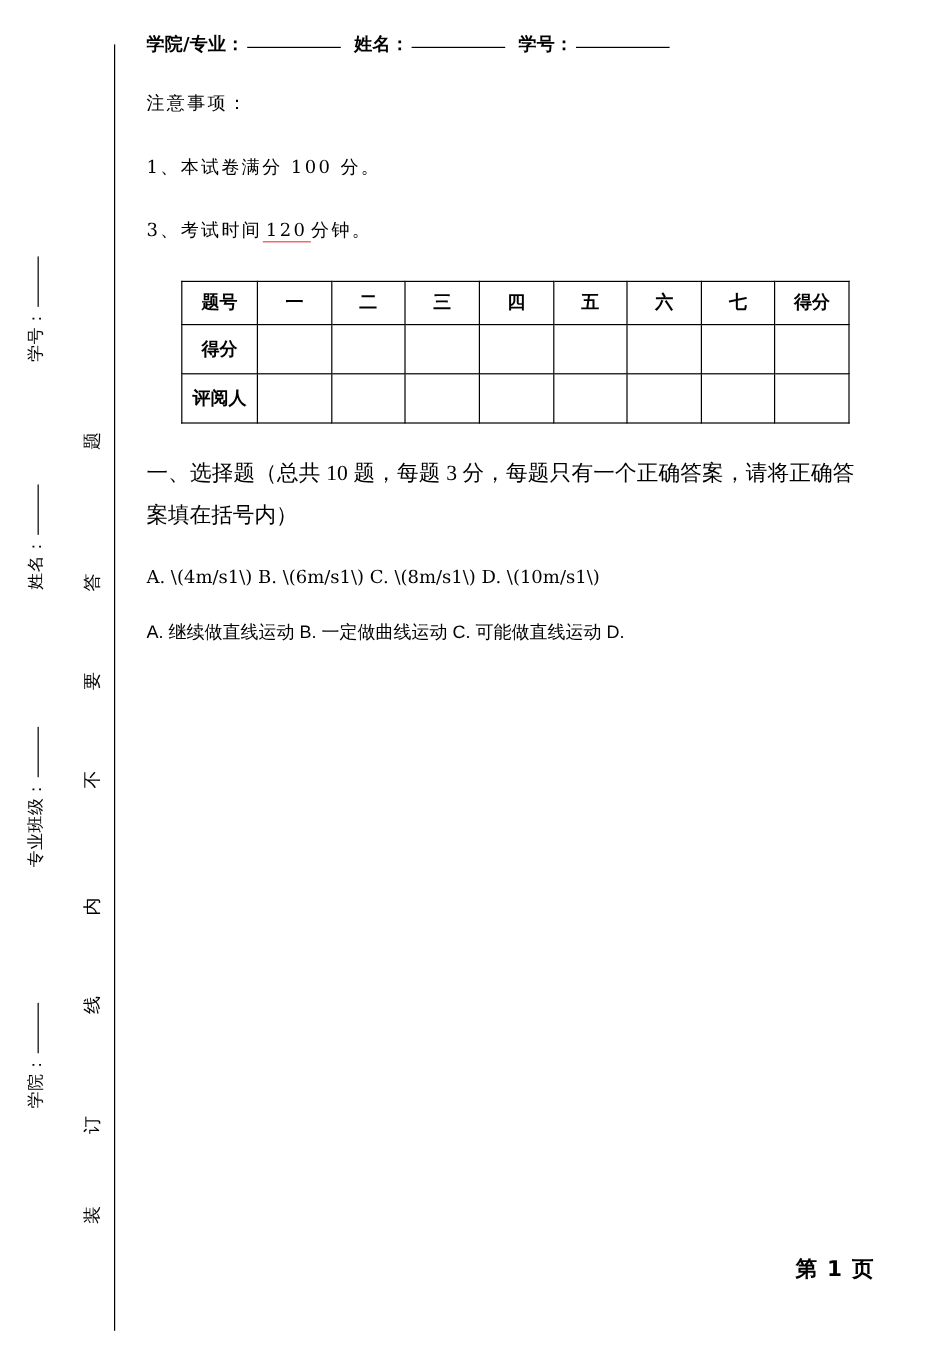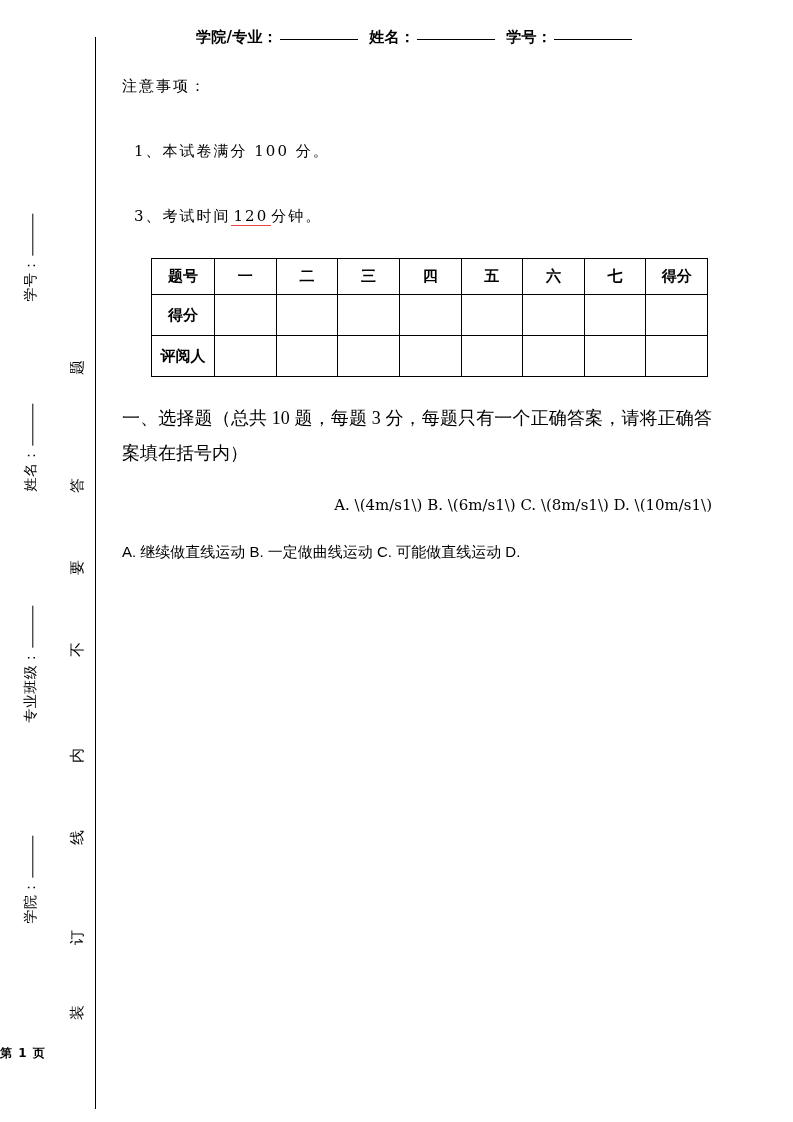--- a/index.html
+++ b/index.html
@@ -84,42 +84,41 @@
     line-height: 40px;
     text-align: center;
     letter-spacing: 0.3px;
     font-family: "DejaVu Sans", "Liberation Sans", sans-serif;
   }
   #exam-title .l2 { display: block; }
 
   #student-info {
     margin: 0;
     padding-top: 28px;
-    text-align: center;
     font-size: 15px;
     font-weight: bold;
     font-family: "DejaVu Sans", "Liberation Sans", sans-serif;
     letter-spacing: 0.2px;
   }
   #student-info .blank {
     display: inline-block;
     width: 78px;
     border-bottom: 1px solid #000;
     margin: 0 6px 0 2px;
     vertical-align: 2px;
   }
 
   .notice-head {
     margin: 0;
     padding-top: 30px;
     font-size: 15px;
     letter-spacing: 2px;
   }
   .notice-item {
-    margin: 12px;
+    margin: 0;
     padding-top: 34px;
     font-size: 15px;
     letter-spacing: 2px;
   }
   .notice-item .uline {
     border-bottom: 1px solid #ef4444;
     padding: 0 3px;
   }
 
   
@@ -166,30 +165,29 @@
     margin: 0;
     padding-top: 21px;
     font-size: 15px;
     line-height: 26px;
     white-space: nowrap;
     overflow: hidden;
     font-family: Liberation Sans, sans-serif;
   }
   .q-options.serif-opts {
     font-family: "DejaVu Serif", "Liberation Serif", serif;
-    text-align: right;
   }
 
   #page-footer {
     position: absolute;
     left: 0;
     top: 1045px;
     width: 729px;
-    text-align: left;
-    font-size: 12px;
+    text-align: right;
+    font-size: 18px;
     font-weight: bold;
     letter-spacing: 1px;
     font-family: "DejaVu Sans", "Liberation Sans", sans-serif;
   }
 </style>
 </head>
 <body>
 
 <div id="seal-margin">
   <div id="seal-rule"></div>

